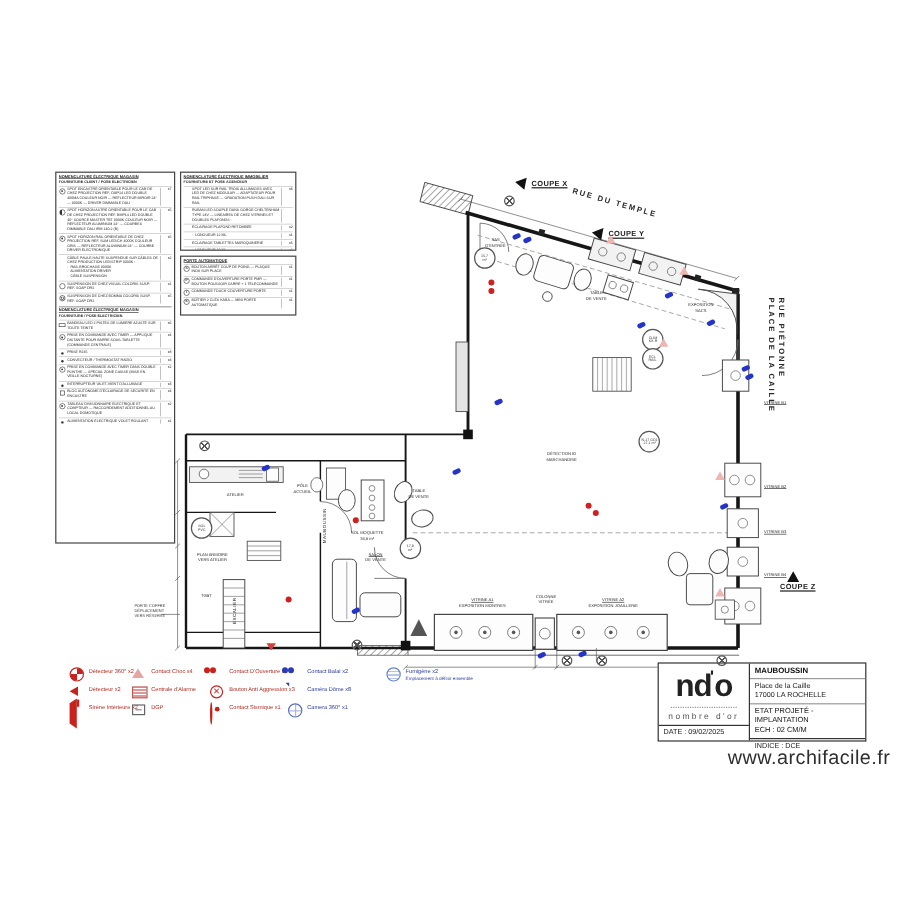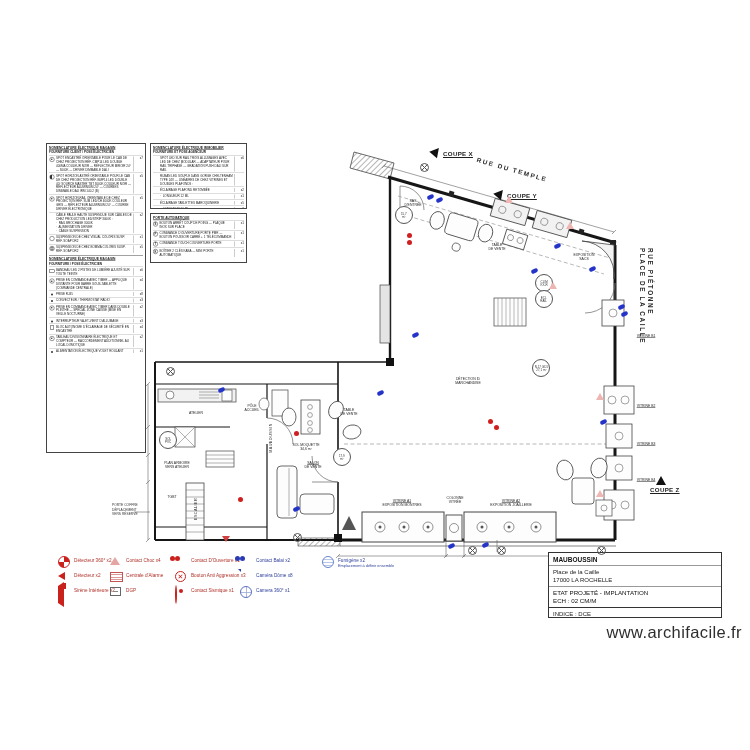--- a/index.html
+++ b/index.html
@@ -614,20 +614,30 @@
         <span class="leg-label lc-red">DGP</span>
       </div>
       <div class="leg-item" style="left: 130px; top: 33px;"><span class="lg contact-sismique-icon"></span><span class="leg-label lc-red">Contact Sismique x1</span></div>
       <div class="leg-item" style="left: 195px; top: 33px;">
         <span class="lg camera-360-icon"></span>
         <span class="leg-label lc-blue">Camera 360° x1</span>
       </div>
     </div>
 
   <div id="titleblock">
+    <div class="tb-left">
+      <div class="tb-logo">
+          <span>nd</span>
+          <span class="apos">'</span>
+          <span>o</span>
+        </div>
+      <div class="tb-logoline"></div>
+      <div class="tb-logosub">nombre d'or</div>
+      <div class="tb-date">DATE : 09/02/2025</div>
+    </div>
     <div class="tb-right">
       <div class="tb-client">MAUBOUSSIN</div>
       <div class="tb-addr">
         <div>Place de la Caille</div>
         <div>17000 LA ROCHELLE</div>
       </div>
       <div class="tb-etat">
         <div>ETAT PROJETÉ - IMPLANTATION</div>
         <div class="tb-ech">ECH : 02 CM/M</div>
       </div>

